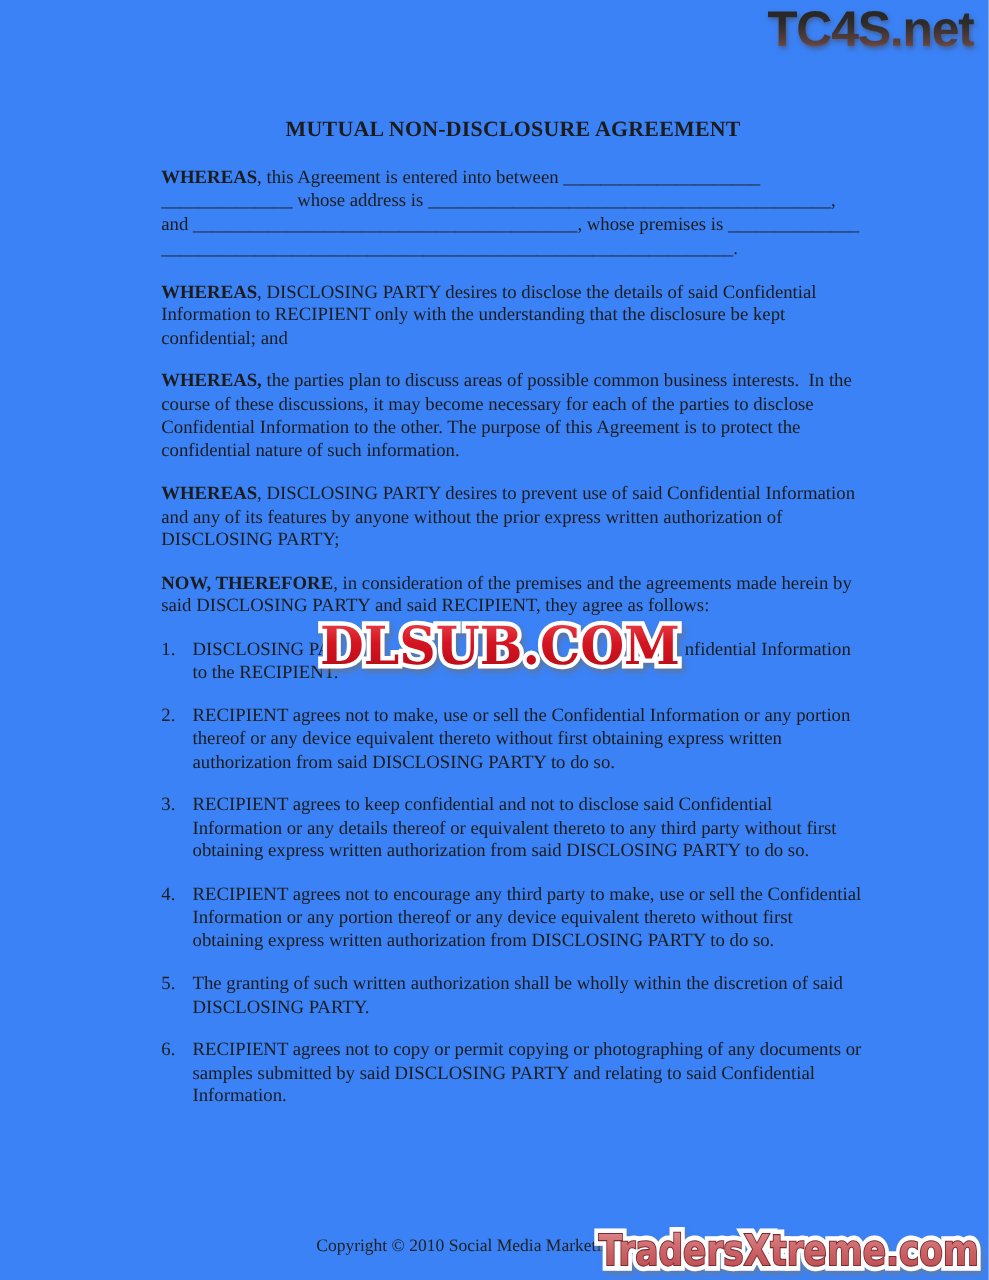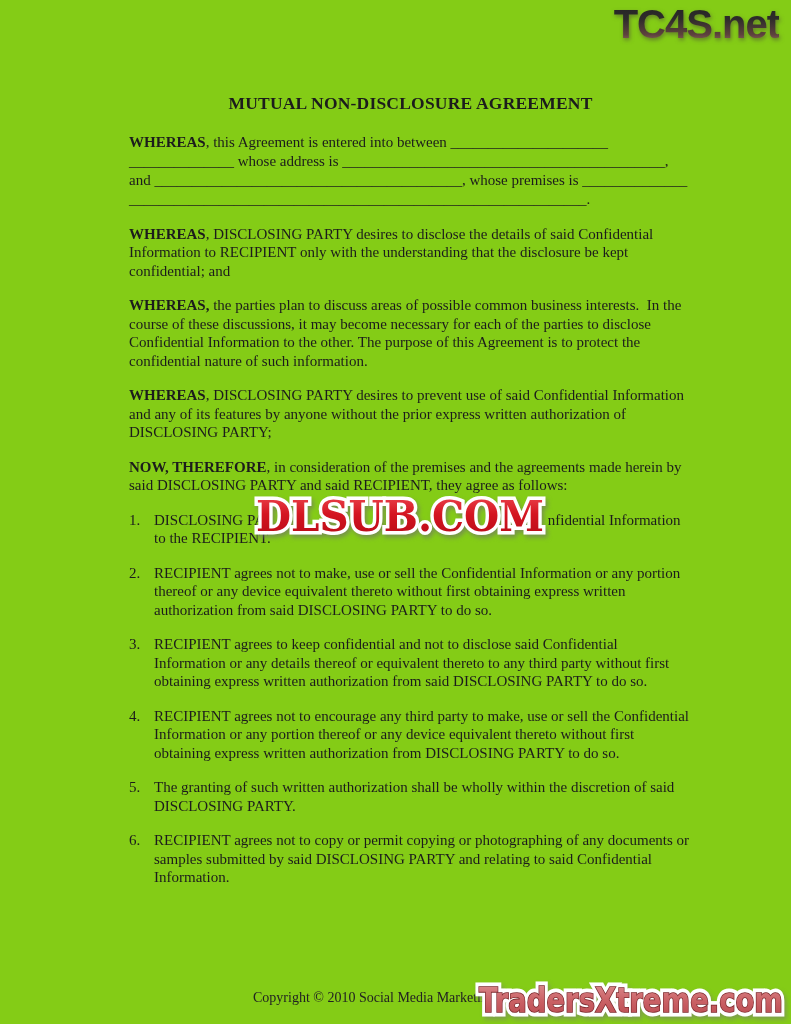--- a/index.html
+++ b/index.html
@@ -5,21 +5,21 @@
   html, body { margin: 0; padding: 0; }
   body {
     width: 791px; height: 1024px;
     background: #ffffff;
     font-family: "Liberation Serif", serif;
     color: #1c1c1c;
   }
   .page {
     position: relative;
     width: 791px; height: 1024px;
-    background: #84cc16;
+    background: #3b82f6;
     overflow: hidden;
   }
   
   .logo {
     position: absolute;
     top: 2px; right: 12px;
     font-family: "Liberation Sans", sans-serif;
     font-weight: bold;
     font-size: 40px;
     letter-spacing: -1px;

